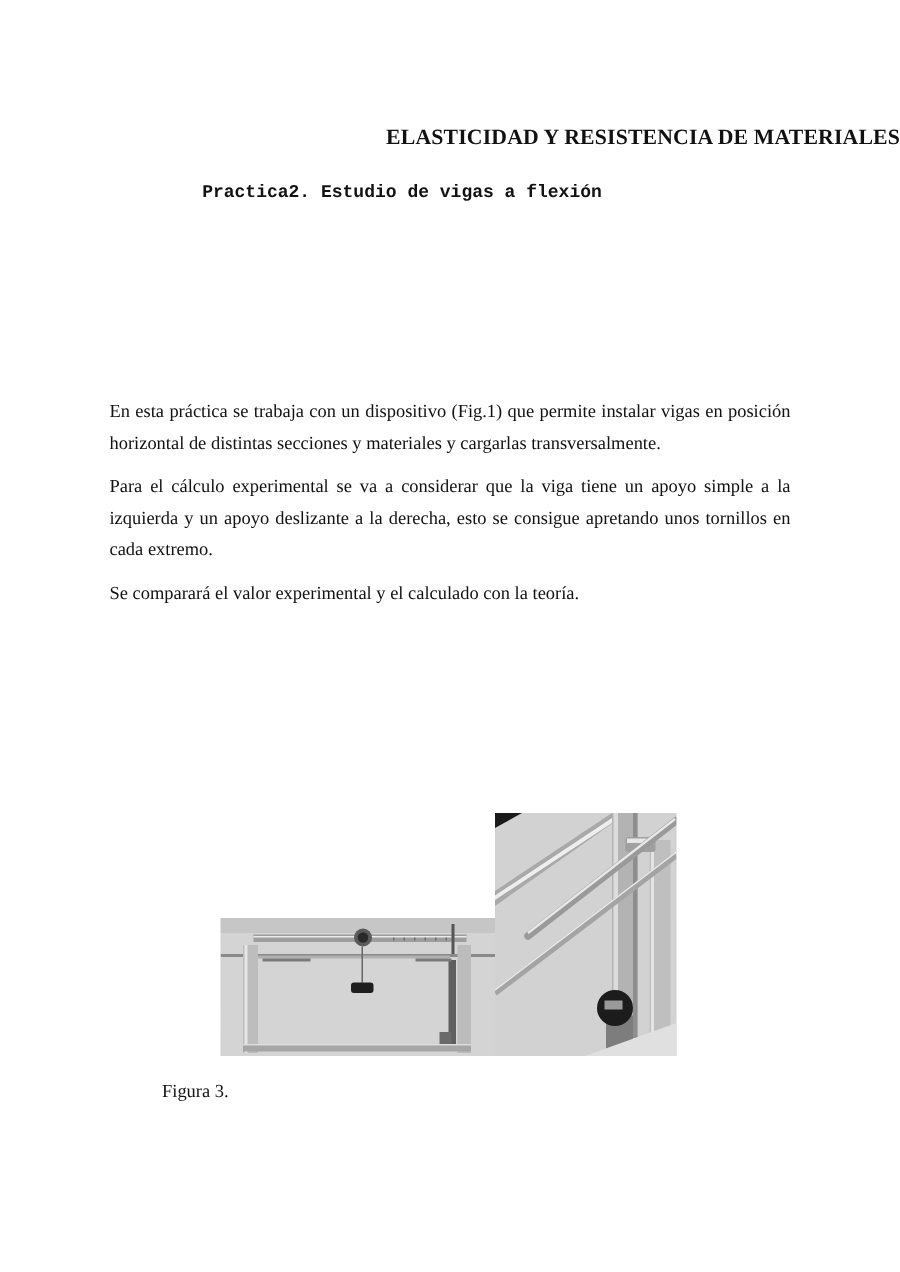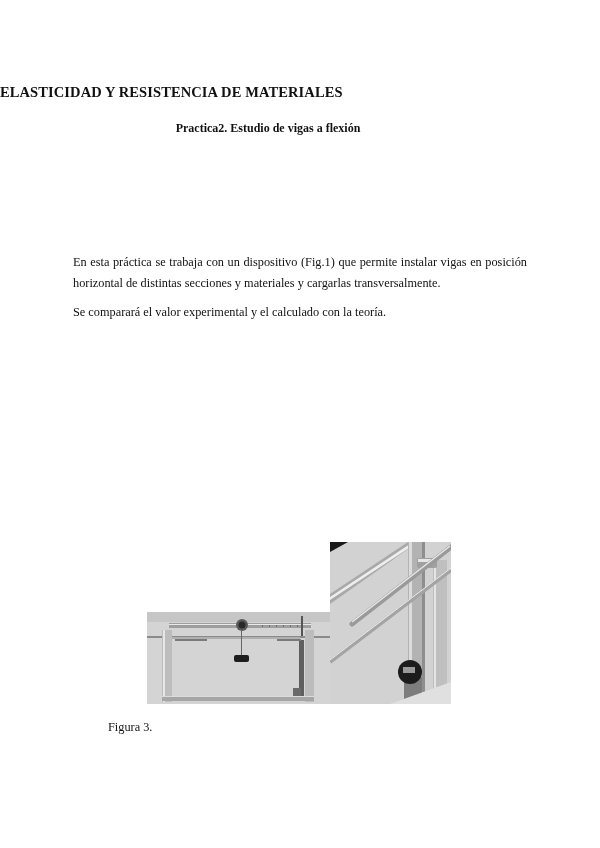--- a/index.html
+++ b/index.html
@@ -18,40 +18,41 @@
     .page {
       position: absolute;
       left: 0; top: 0;
       width: 600px; height: 848px;
       background: #ffffff;
     }
     .doc-title {
       position: absolute;
       left: 0; width: 600px;
       top: 84px;
-      text-align: left;
+      text-align: right;
       font-weight: bold;
       font-size: 14.5px;
       letter-spacing: 0.1px;
       margin: 0;
     }
     .doc-subtitle {
       position: absolute;
       left: 0; width: 536px;
       top: 121px;
       text-align: center;
       font-weight: bold;
       font-size: 12px;
       margin: 0;
+      font-family: Liberation Mono, monospace;
     }
     .body-text {
       position: absolute;
       left: 73px;
       width: 454px;
-      top: 252px;
+      top: 264px;
     }
     .para {
       margin: 0 0 8px 0;
       font-size: 12.3px;
       line-height: 21px;
       text-align: justify;
       text-align-last: left;
     }
     .para.single {
       text-align: center;
@@ -93,20 +94,21 @@
 </head>
 <body>
 
 <div class="page">
 
   <h1 class="doc-title">ELASTICIDAD Y RESISTENCIA DE MATERIALES</h1>
   <h2 class="doc-subtitle">Practica2. Estudio de vigas a flexión</h2>
 
   <div class="body-text">
     <p class="para">En esta práctica se trabaja con un dispositivo (Fig.1) que permite instalar vigas en posición horizontal de distintas secciones y materiales y cargarlas transversalmente.</p>
+    <p class="para">Para el cálculo experimental se va a considerar que la viga tiene un apoyo simple a la izquierda y un apoyo deslizante a la derecha, esto se consigue apretando unos tornillos en cada extremo.</p>
     <p class="para single">Se comparará el valor experimental y el calculado con la teoría.</p>
   </div>
 
   <div class="figure">
 
     <div class="photo photo-left">
       <svg width="183" height="92" viewBox="0 0 183 92">
         <rect x="0" y="0" width="183" height="92" fill="#d4d4d4"></rect>
         <rect x="0" y="0" width="183" height="10" fill="#c6c6c6"></rect>
 

